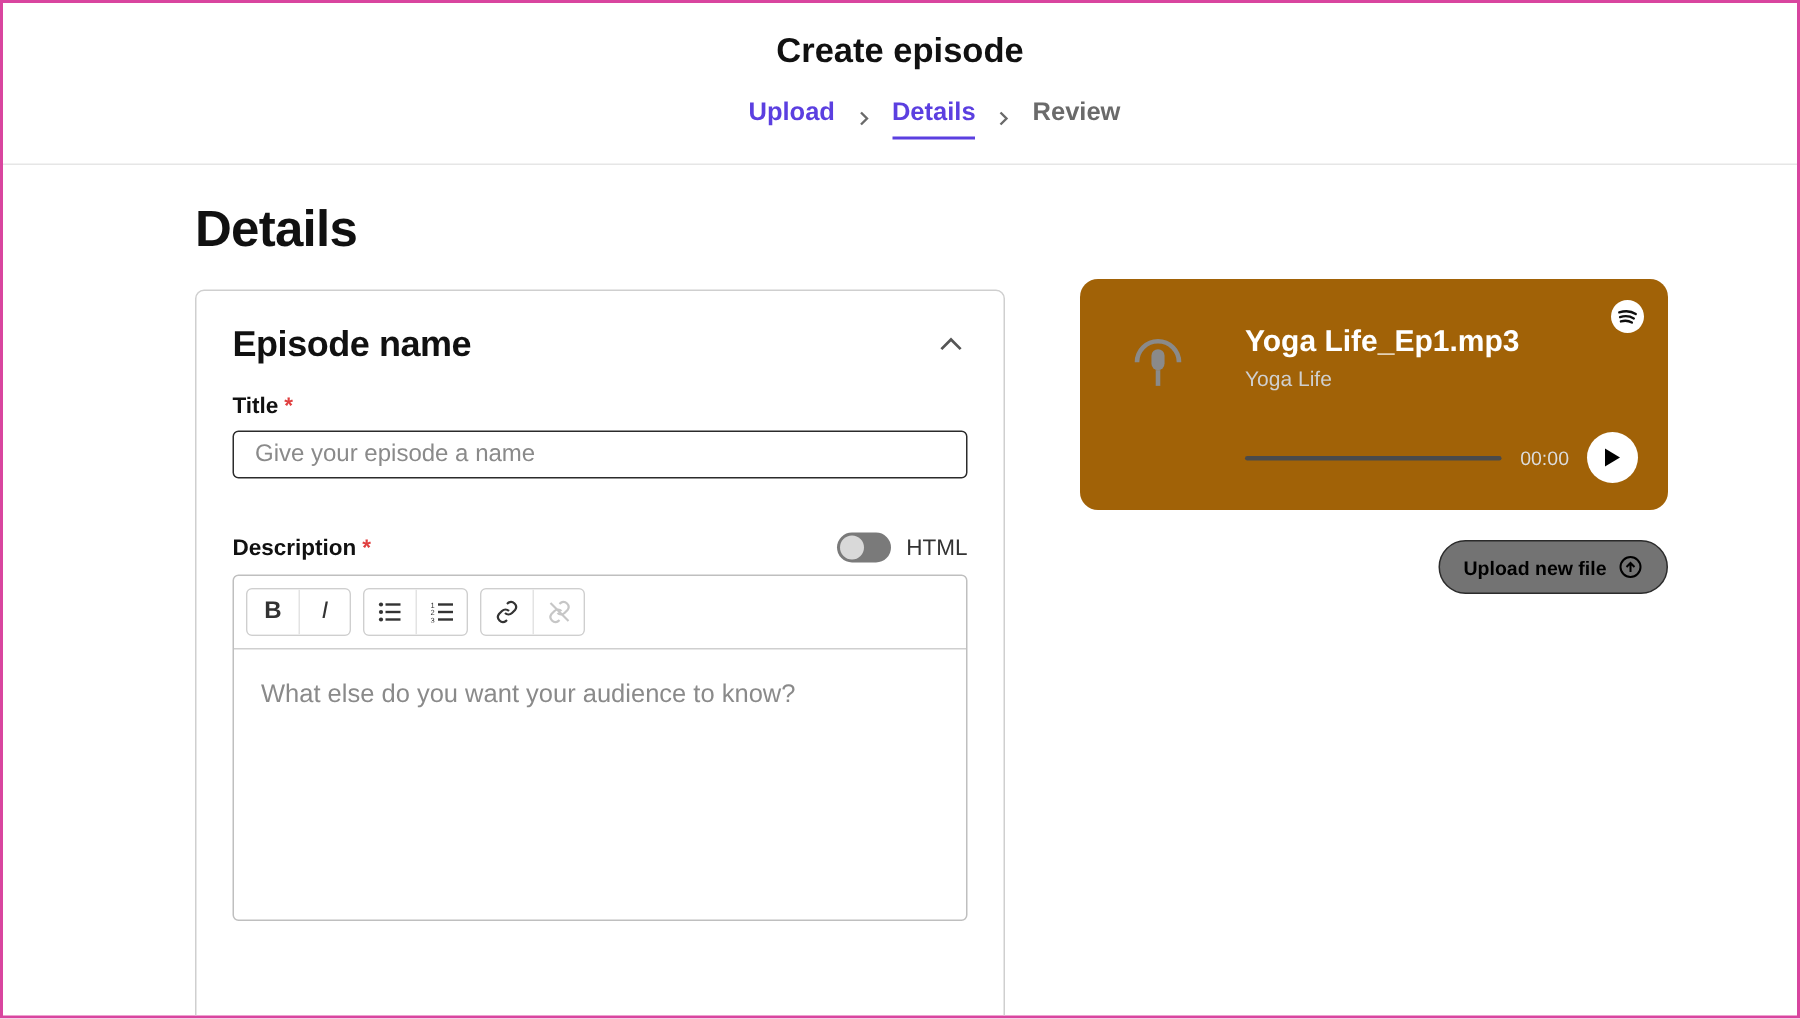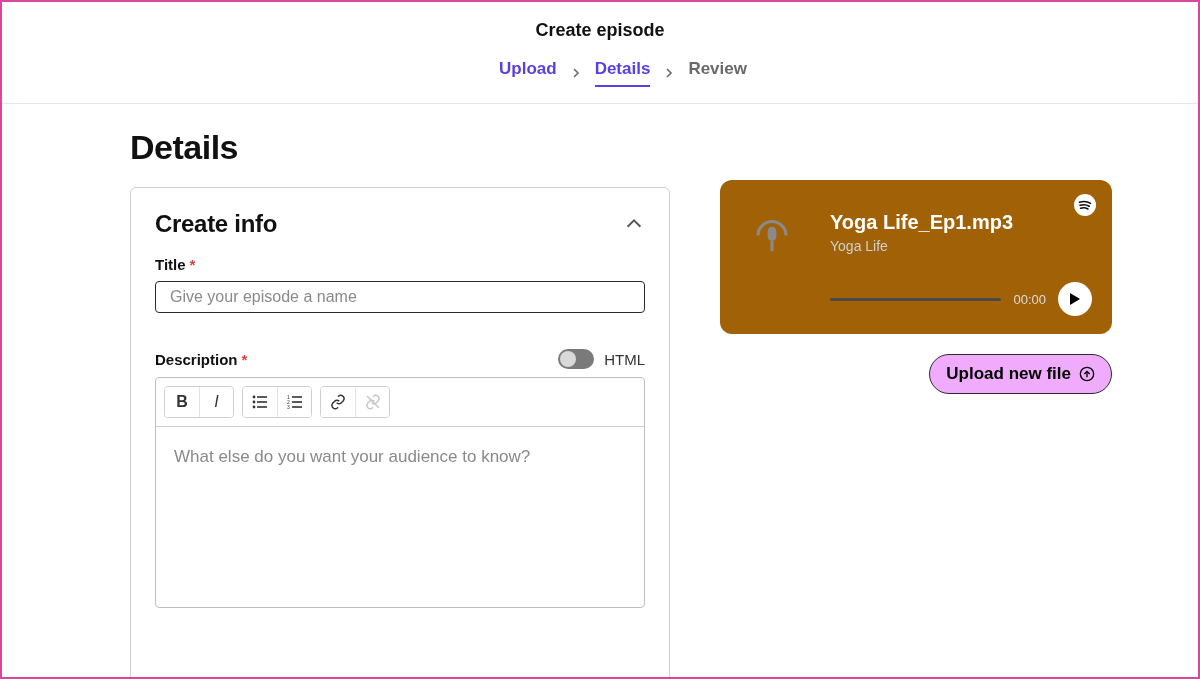--- a/index.html
+++ b/index.html
@@ -1,19 +1,19 @@
 <!DOCTYPE html>
 <html><head>
 <meta charset="utf-8">
 <style>
   * { box-sizing: border-box; margin: 0; padding: 0; }
   html, body { width: 1200px; height: 679px; font-family: -apple-system, BlinkMacSystemFont, "Segoe UI", Helvetica, Arial, sans-serif; background: #fff; color: #111; }
   .frame { width: 1200px; height: 679px; border: 2px solid #d9459f; position: relative; overflow: hidden; }
   .header { text-align: center; padding-top: 18px; }
-  .page-title { font-size: 18px; font-weight: 700; }
+  .page-title { font-size: 23px; font-weight: 700; }
   .stepper { display: flex; align-items: center; justify-content: center; gap: 14px; margin-top: 18px; padding-bottom: 16px; padding-left: 46px; }
   .step { font-size: 17px; font-weight: 600; color: #6a6a6a; cursor: pointer; padding-bottom: 6px; border-bottom: 2px solid transparent; }
   .step.link { color: #5b3fe0; }
   .step.active { color: #5b3fe0; border-bottom: 2px solid #5b3fe0; }
   .chev { color: #6a6a6a; font-size: 14px; }
   .divider { height: 1px; background: #e6e6e6; width: 100%; }
   .content { display: flex; padding: 24px 92px 0 128px; gap: 50px; align-items: flex-start; }
   .left { flex: 0 0 540px; }
   .h1 { font-size: 34px; font-weight: 800; letter-spacing: -0.5px; margin-bottom: 20px; }
   .card { border: 1px solid #cfcfcf; border-radius: 6px; padding: 22px 24px 0 24px; height: 500px; overflow: hidden; }
@@ -43,21 +43,21 @@
   .player-row { display: flex; align-items: center; gap: 26px; }
   .pod-icon { width: 64px; height: 64px; display: flex; align-items: center; justify-content: center; }
   .player-meta { flex: 1; }
   .file-name { font-size: 20px; font-weight: 700; margin-bottom: 4px; }
   .show-name { font-size: 14px; color: #cfcfcf; }
   .progress-row { display: flex; align-items: center; gap: 12px; margin-top: 18px; margin-left: 90px; }
   .progress { flex: 1; height: 3px; background: #4a4a4a; border-radius: 2px; }
   .time { font-size: 13px; color: #dcdcdc; }
   .play-btn { width: 34px; height: 34px; background: #fff; border-radius: 50%; display: flex; align-items: center; justify-content: center; cursor: pointer; flex-shrink: 0; }
   .play-btn svg { fill: #000; }
-  .upload-new { margin-top: 20px; border: 1.5px solid #2b2b2b; border-radius: 999px; background: #f0abfc; padding: 9px 16px; font-size: 17px; font-weight: 700; display: inline-flex; align-items: center; gap: 8px; cursor: pointer; }
+  .upload-new { margin-top: 20px; border: 1.5px solid #2b2b2b; border-radius: 999px; background: #737373; padding: 9px 16px; font-size: 13px; font-weight: 700; display: inline-flex; align-items: center; gap: 8px; cursor: pointer; }
   .upload-new svg { stroke: #000; fill: none; stroke-width: 2; }
 </style>
 </head>
 <body>
 
 <div class="frame">
 
   <div class="header">
     <div class="page-title">Create episode</div>
     <div class="stepper">
@@ -79,21 +79,21 @@
 
   <div class="divider"></div>
 
   <div class="content">
 
     <div class="left">
       <div class="h1">Details</div>
 
       <div class="card">
         <div class="card-head">
-          <div class="card-title">Create info</div>
+          <div class="card-title">Episode name</div>
           <div class="chevron-up">
             <svg viewBox="0 0 24 24">
                 <path d="M5 15 L12 8 L19 15"></path>
               </svg>
           </div>
         </div>
 
         <div class="field-label">
           <span>Title</span>
           <span class="req">*</span>

